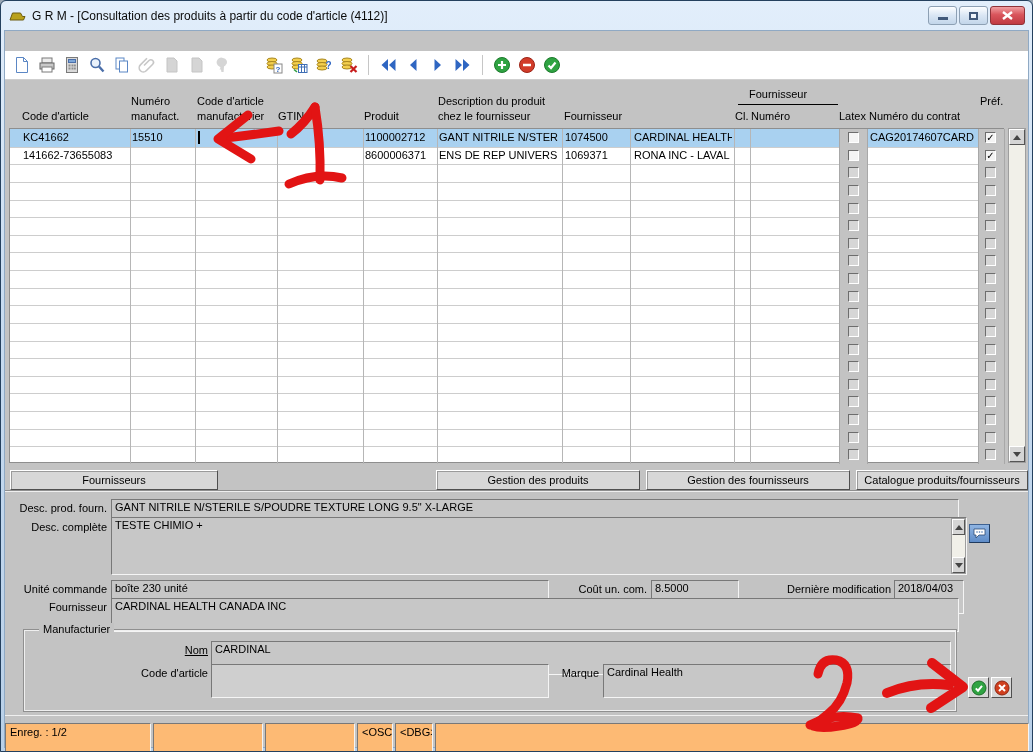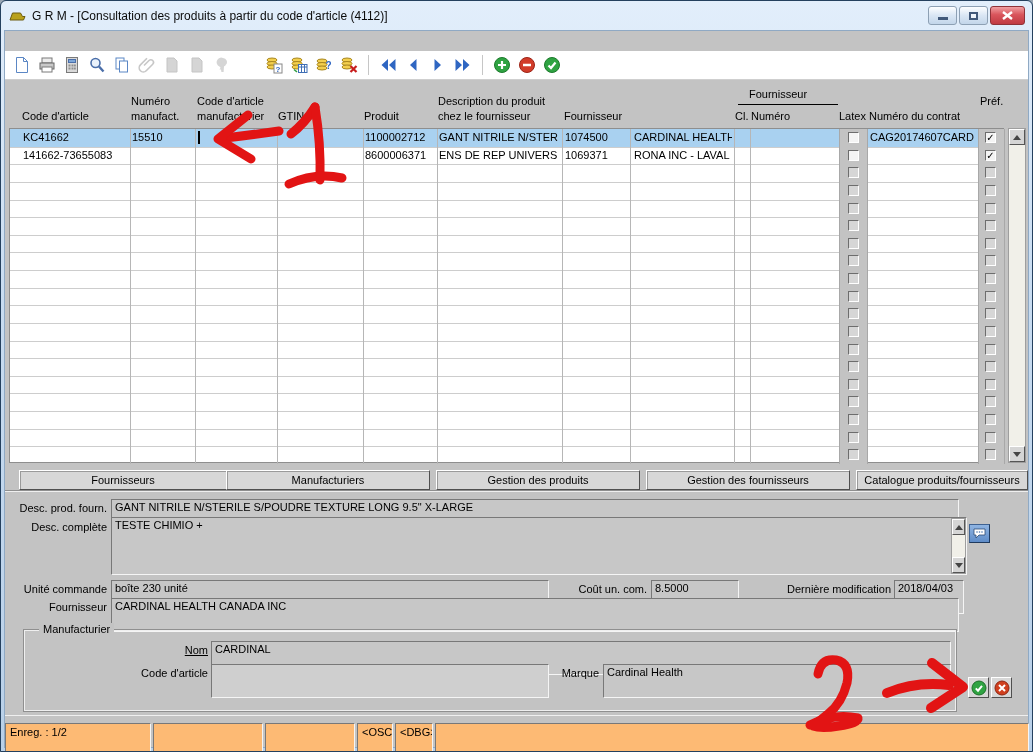--- a/index.html
+++ b/index.html
@@ -429,22 +429,21 @@
         <div class="hdr" style="left: 834px; top: 30px;">Latex</div>
         <div class="hdr" style="left: 975px; top: 15px;">Préf.</div>
         <div class="sbar" style="left: 1003px; top: 48px; width: 18px; height: 335px;">
           <div class="sbtn" style="top: 0px;">
             <span class="tri-up"></span>
           </div>
           <div class="sbtn" style="bottom: 0px;">
             <span class="tri-dn"></span>
           </div>
         </div>
-        <div class="abs" style="left: 14px; top: 390px; width: 208px; height: 31px;"><button class="formbtn" style="position: relative;">Fournisseurs</button></div>
-        <div class="abs" style="left: 221px; top: 390px; width: 204px; height: 20px;"><button class="formbtn" style="position: relative;">Manufacturiers</button></div>
+        <div class="abs" style="left: 5px; top: 390px; width: 208px; height: 31px;"><button class="formbtn" style="position: relative;">Fournisseurs</button></div>
         <div class="abs" style="left: 431px; top: 390px; width: 204px; height: 20px;"><button class="formbtn" style="position: relative;">Gestion des produits</button></div>
         <div class="abs" style="left: 641px; top: 390px; width: 204px; height: 20px;"><button class="formbtn" style="position: relative;">Gestion des fournisseurs</button></div>
         <div class="abs" style="left: 851px; top: 390px; width: 172px; height: 20px;"><button class="formbtn" style="position: relative;">Catalogue produits/fournisseurs</button></div>
       </div>
 
     <div class="statusbar">
       <div class="scell" style="left:0;width:146px;">Enreg. : 1/2</div>
       <div class="scell" style="left:148px;width:110px;"></div>
       <div class="scell" style="left:260px;width:90px;"></div>
       <div class="scell" style="left:352px;width:36px;">&lt;OSC&gt;</div>

